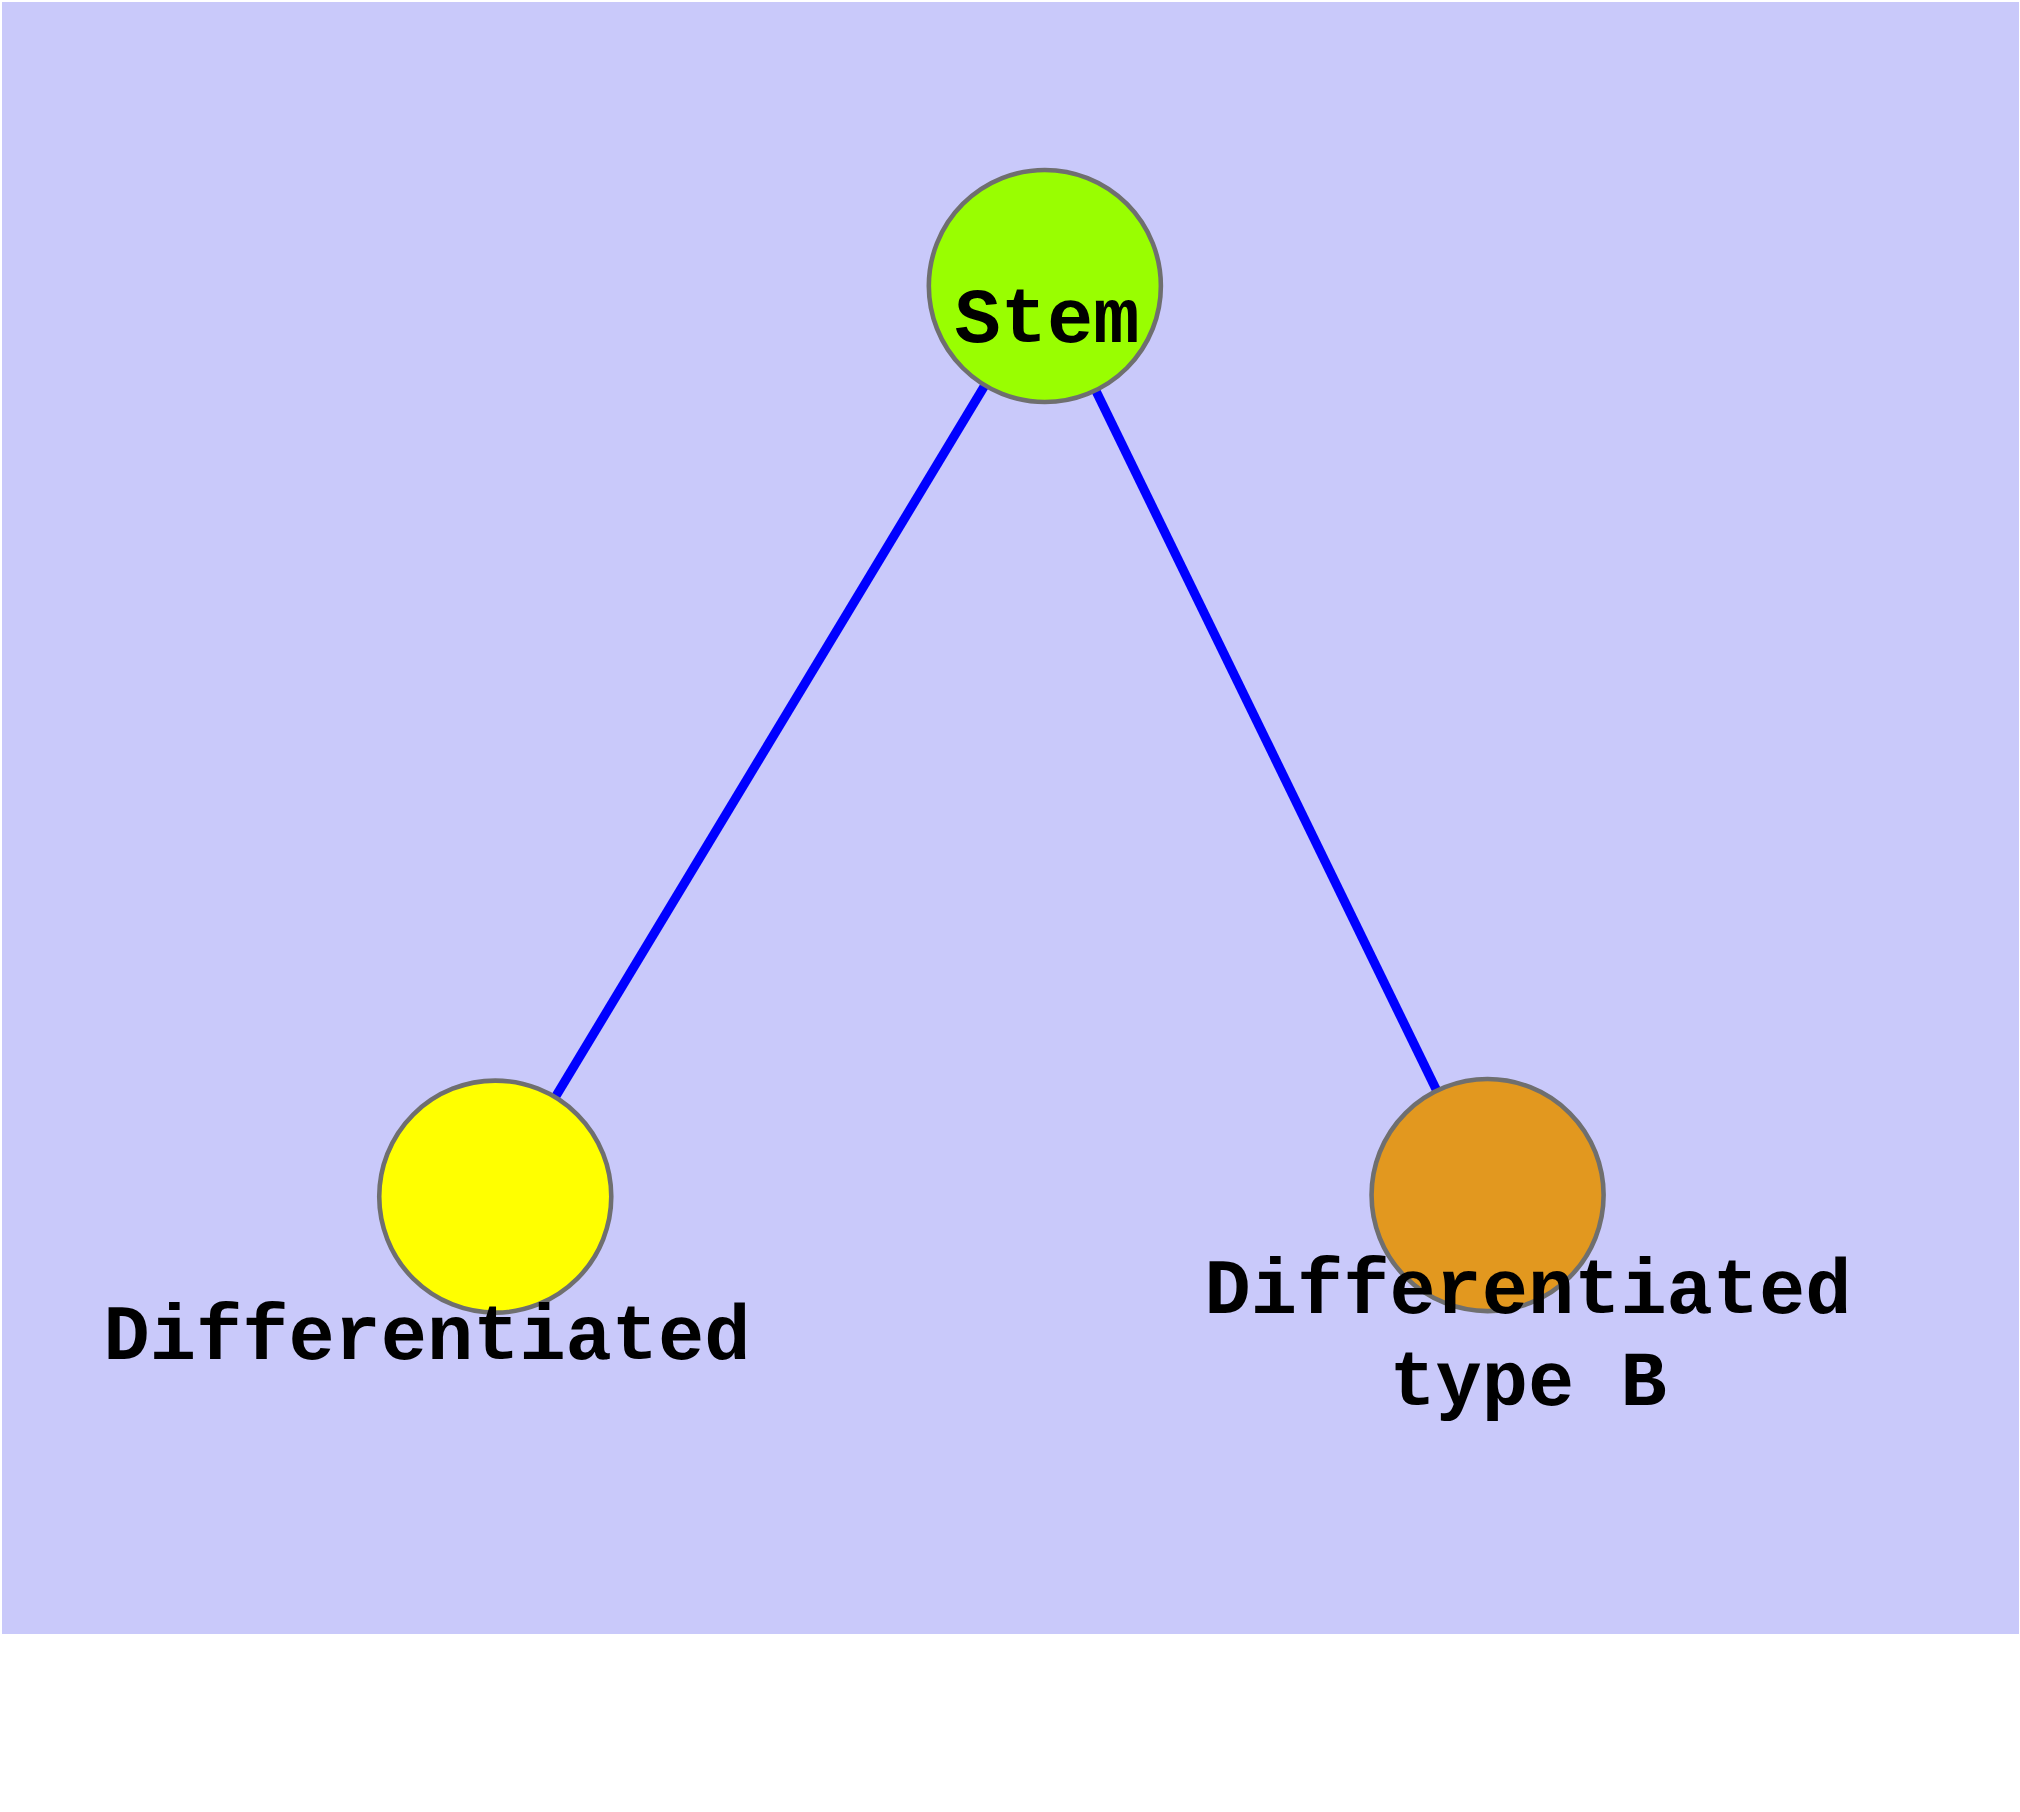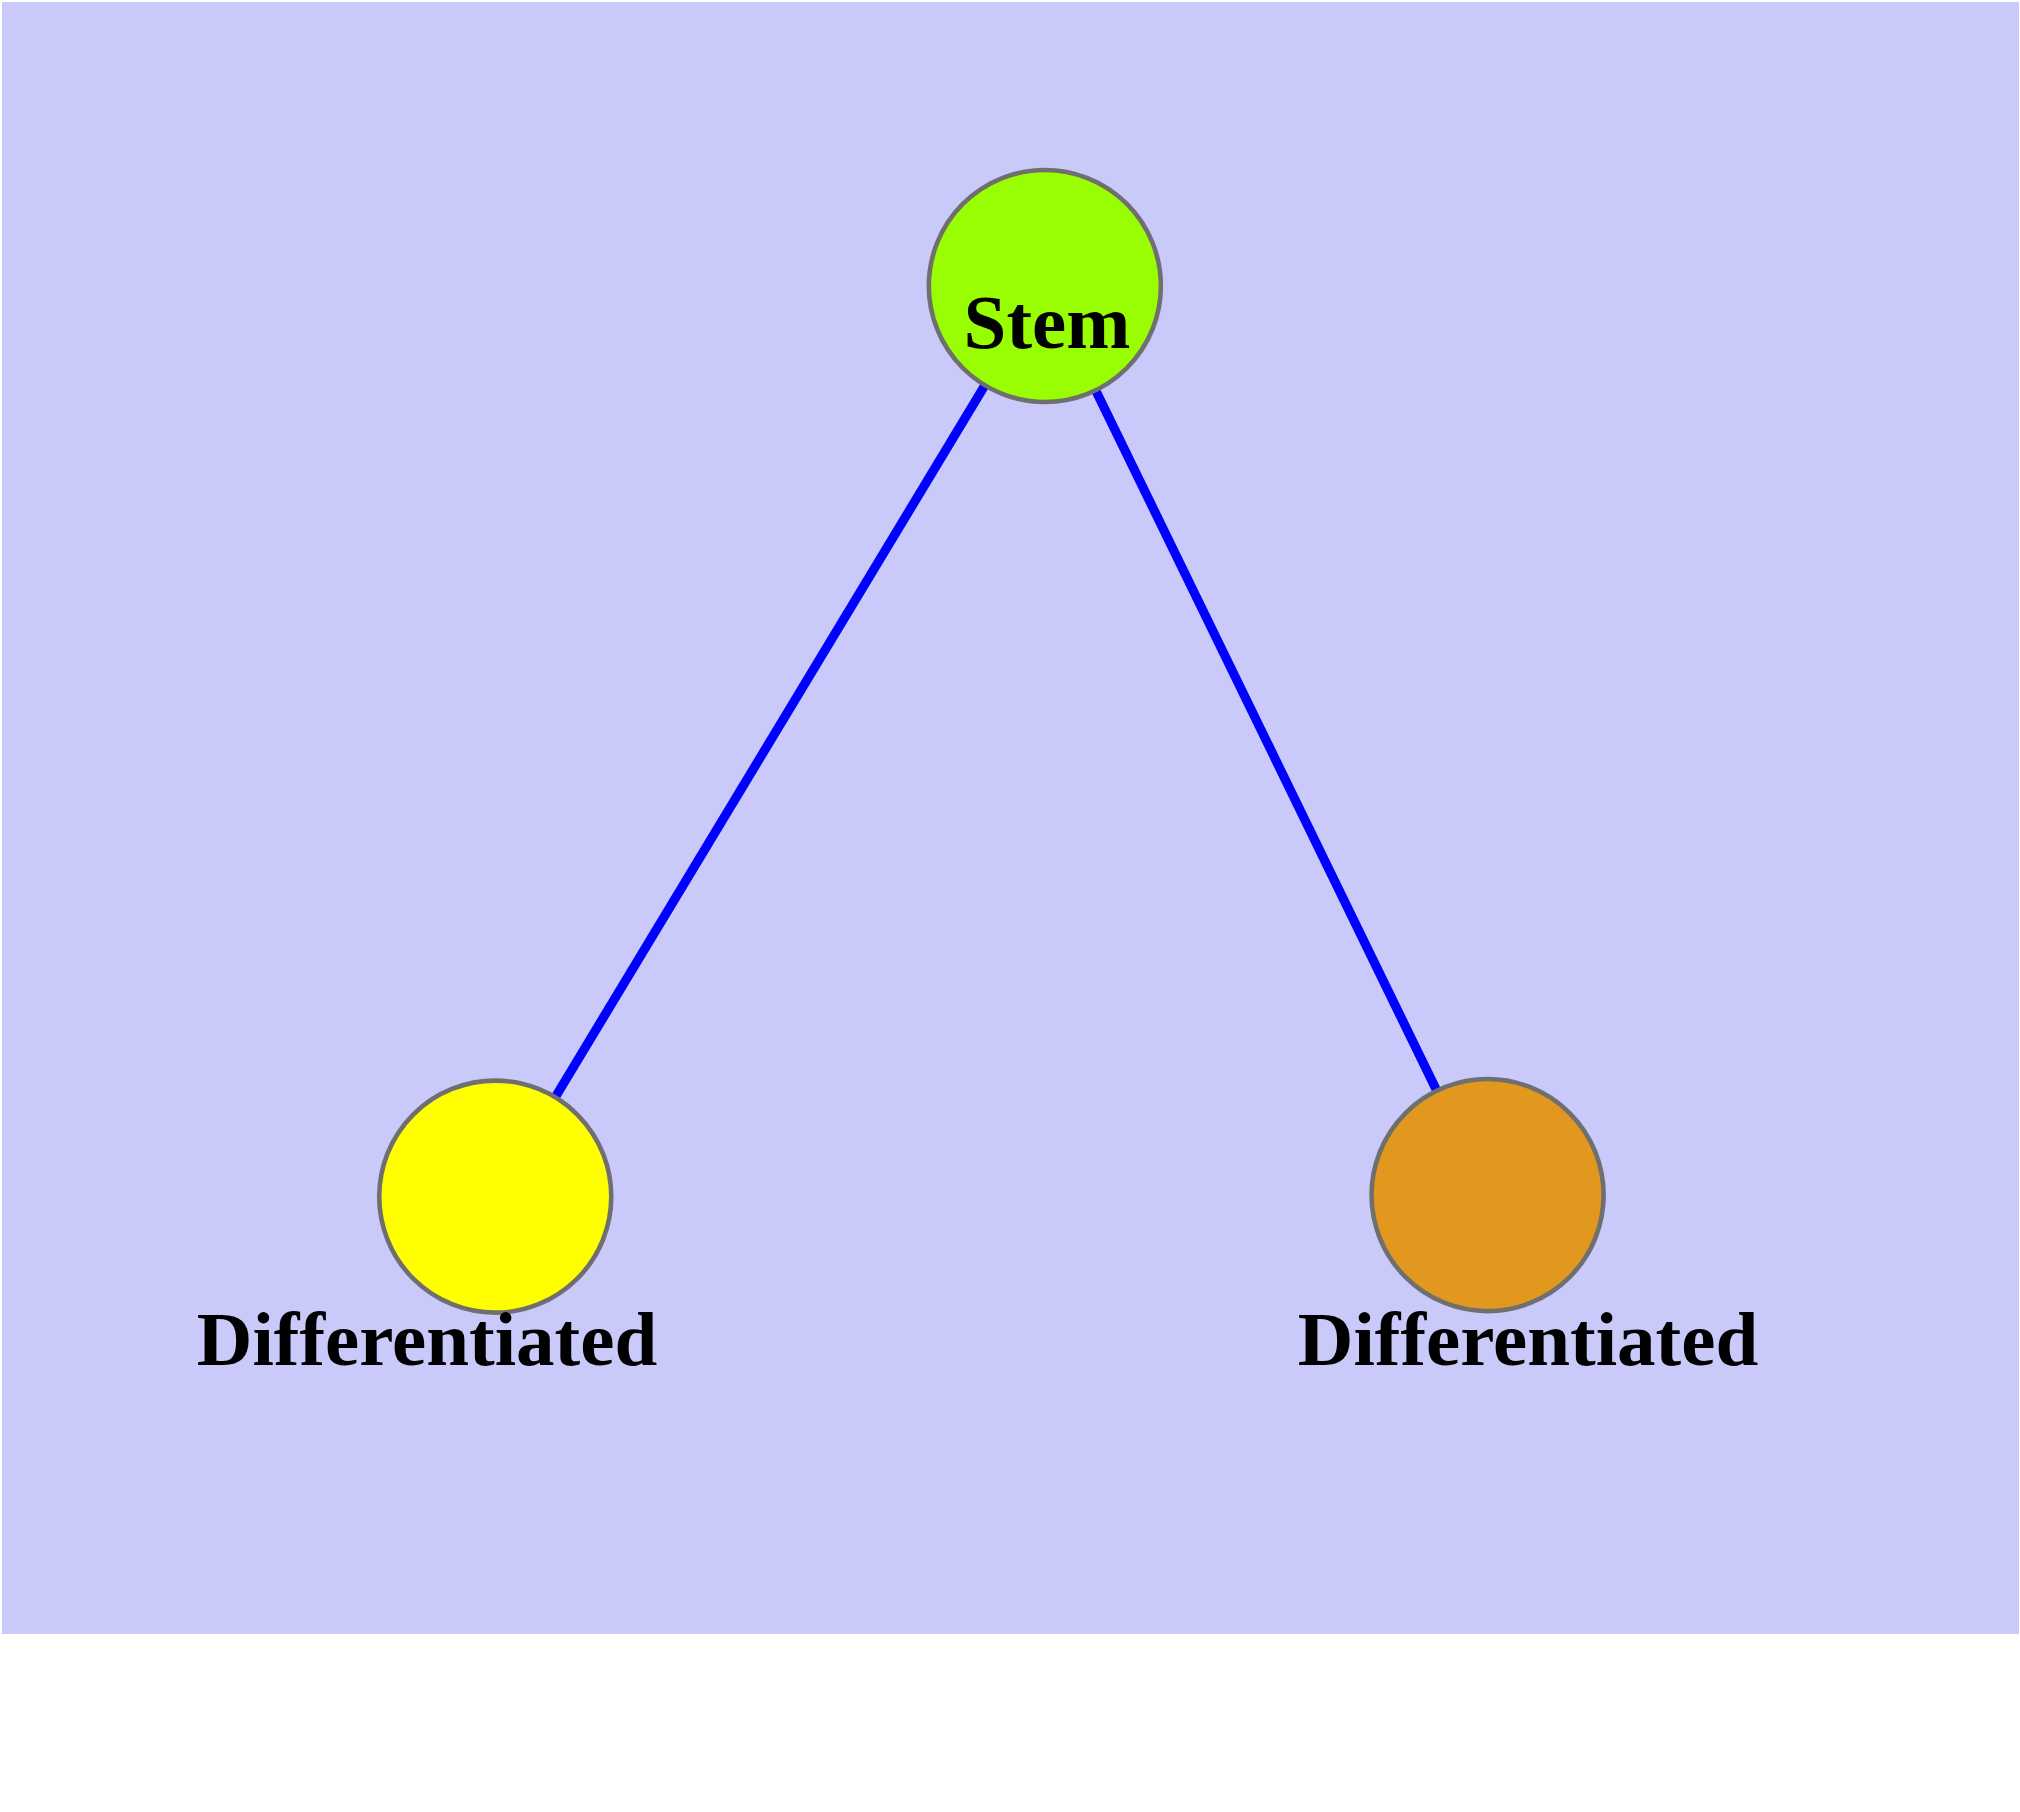--- a/index.html
+++ b/index.html
@@ -7,21 +7,21 @@
     padding: 0;
     background: #ffffff;
   }
   .canvas {
     position: relative;
     width: 2021px;
     height: 1636px;
     box-sizing: border-box;
     border: 2.5px solid #ffffff;
     overflow: hidden;
-    font-family: Liberation Serif, serif;
+    font-family: Liberation Mono, monospace;
   }
   .graph-svg {
     position: absolute;
     left: 0;
     top: 0;
     width: 100%;
     height: 100%;
     display: block;
   }
   .node-label {
@@ -57,16 +57,17 @@
   <div class="node-label label-stem" style="color: rgb(0, 0, 0);">
     <span>Stem</span>
   </div>
 
   <div class="node-label label-type-a" style="color: rgb(0, 0, 0);">
     <span>Differentiated</span>
   </div>
 
   <div class="node-label label-type-b" style="color: rgb(0, 0, 0);">
     <span>Differentiated</span>
+    <span>type B</span>
   </div>
 
 </div>
 
 
 </body></html>

